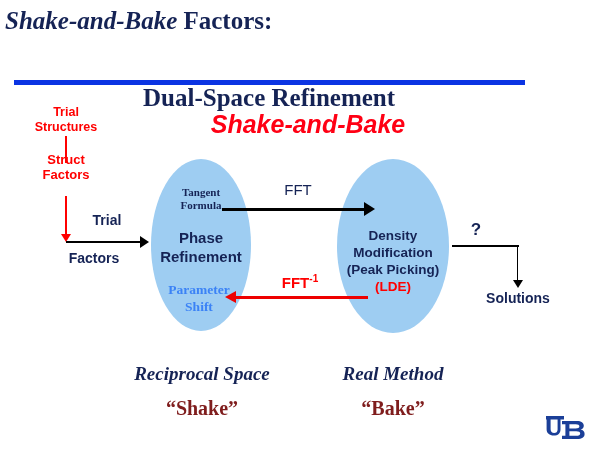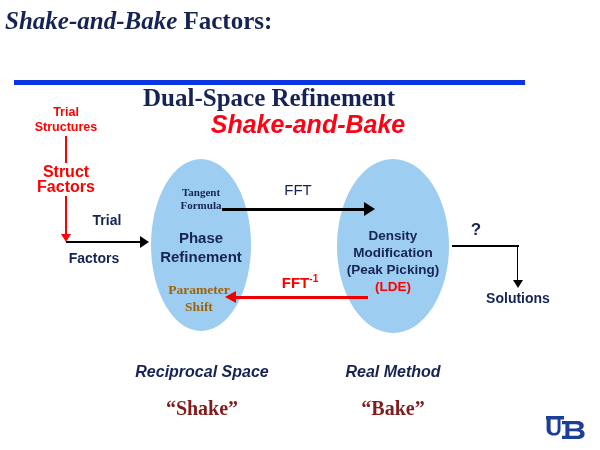--- a/index.html
+++ b/index.html
@@ -60,31 +60,31 @@
     color: #ff0000;
   }
   .serif-navy {
     font-family: "Liberation Serif", serif;
     font-weight: bold;
     color: #152355;
   }
   .serif-red {
     font-family: "Liberation Serif", serif;
     font-weight: bold;
-    color: #a16207;
+    color: #3b82f6;
   }
 
   
   #trial-structures {
     left: 14px; top: 105px; width: 104px;
     font-size: 12.5px; line-height: 15px;
   }
   #struct-factors {
-    left: 14px; top: 164px; width: 104px;
-    font-size: 16px; line-height: 15px;
+    left: 14px; top: 152px; width: 104px;
+    font-size: 13px; line-height: 15px;
   }
   #conn-line-1 {
     position: absolute;
     left: 65px; top: 136px;
     width: 2px; height: 27px;
     background: #ff0000;
   }
   #conn-line-2 {
     position: absolute;
     left: 65px; top: 196px;
@@ -240,25 +240,25 @@
     border-right: 5px solid transparent;
     border-top: 8px solid #000000;
   }
   #solutions-label {
     left: 472px; top: 290px; width: 92px;
     font-size: 14px;
   }
 
   
   .space-caption {
-    font-family: Liberation Sans, sans-serif;
+    font-family: Liberation Serif, serif;
     font-weight: bold;
     font-style: italic;
     color: #152355;
-    font-size: 16px;
+    font-size: 19px;
   }
   #reciprocal-space { left: 131px; top: 363px; width: 142px; }
   #real-space       { left: 334px; top: 363px; width: 118px; }
 
   .quote-caption {
     font-family: "Liberation Serif", serif;
     font-weight: bold;
     color: #7f1d1d;
     font-size: 20px;
   }

